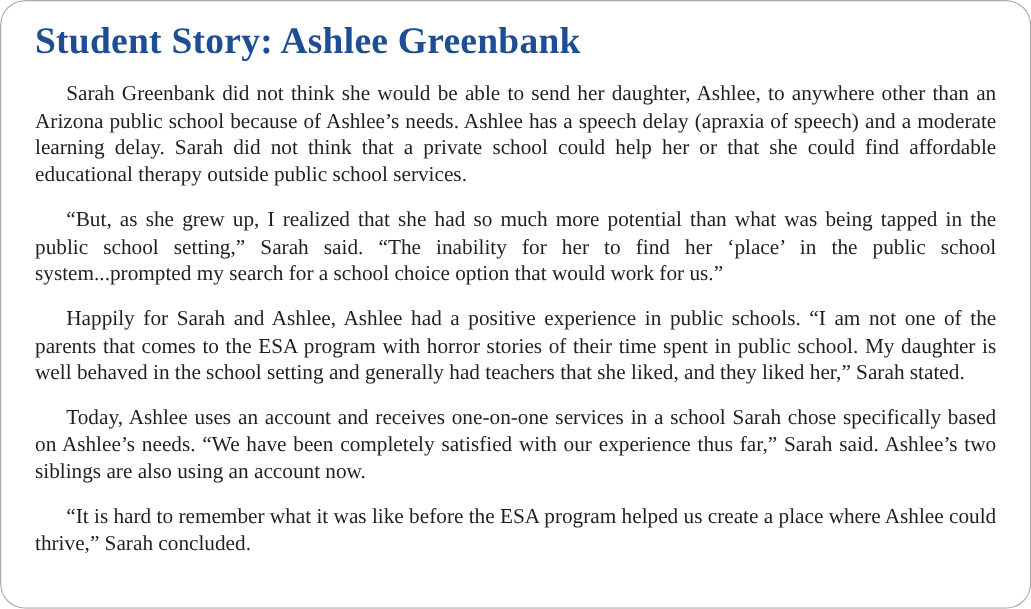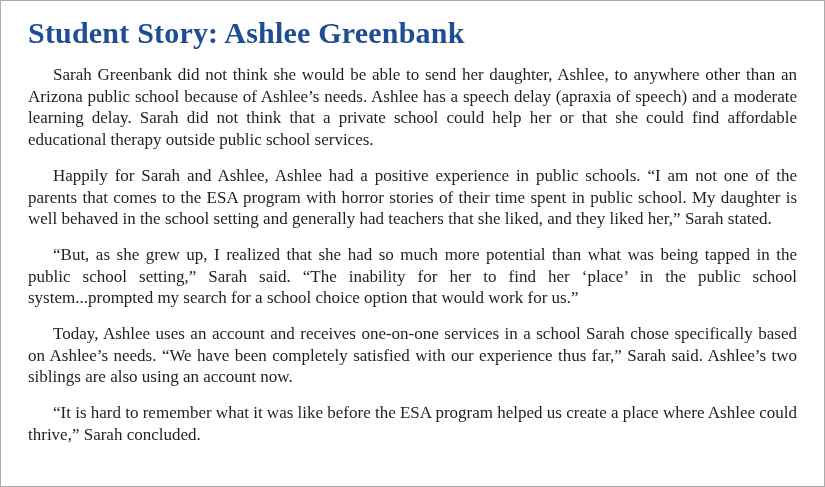--- a/index.html
+++ b/index.html
@@ -1,21 +1,21 @@
 <!DOCTYPE html>
 <html style="--title: #1d4e94; --body-text: #1f1f1f; --border: #aaaaaa; --background: #ffffff;"><head>
 <meta charset="utf-8">
 <style>
   :root {
     --title: #1d4e94;
     --body-text: #1f1f1f;
     --border: #aaaaaa;
     --background: #ffffff;
   }
-  * { margin: 0; padding: 0; box-sizing: border-box; }
+  * { margin: 0; padding: 0; box-sizing: border-box; border-radius: 20px; }
   html, body {
     background: #ffffff;
     font-family: "Liberation Serif", serif;
   }
   .page {
     width: 825px;
     height: 487px;
     background: var(--background);
     border: 1px solid var(--border);
     padding: 13px 27px 20px 27px;
@@ -42,21 +42,21 @@
 </style>
 </head>
 <body>
 
 <div class="page">
   <h1 class="title">Student Story: Ashlee Greenbank</h1>
   <div class="story">
 
       <p>Sarah Greenbank did not think she would be able to send her daughter, Ashlee, to anywhere other than an Arizona public school because of Ashlee’s needs. Ashlee has a speech delay (apraxia of speech) and a moderate learning delay. Sarah did not think that a private school could help her or that she could find affordable educational therapy outside public school services.</p>
 
+      <p>“But, as she grew up, I realized that she had so much more potential than what was being tapped in the public school setting,” Sarah said. “The inability for her to find her ‘place’ in the public school system...prompted my search for a school choice option that would work for us.”</p>
+
       <p>Happily for Sarah and Ashlee, Ashlee had a positive experience in public schools. “I am not one of the parents that comes to the ESA program with horror stories of their time spent in public school. My daughter is well behaved in the school setting and generally had teachers that she liked, and they liked her,” Sarah stated.</p>
-
-      <p>“But, as she grew up, I realized that she had so much more potential than what was being tapped in the public school setting,” Sarah said. “The inability for her to find her ‘place’ in the public school system...prompted my search for a school choice option that would work for us.”</p>
 
       <p>Today, Ashlee uses an account and receives one-on-one services in a school Sarah chose specifically based on Ashlee’s needs. “We have been completely satisfied with our experience thus far,” Sarah said. Ashlee’s two siblings are also using an account now.</p>
 
       <p>“It is hard to remember what it was like before the ESA program helped us create a place where Ashlee could thrive,” Sarah concluded.</p>
     </div>
 </div>
 
 </body></html>

